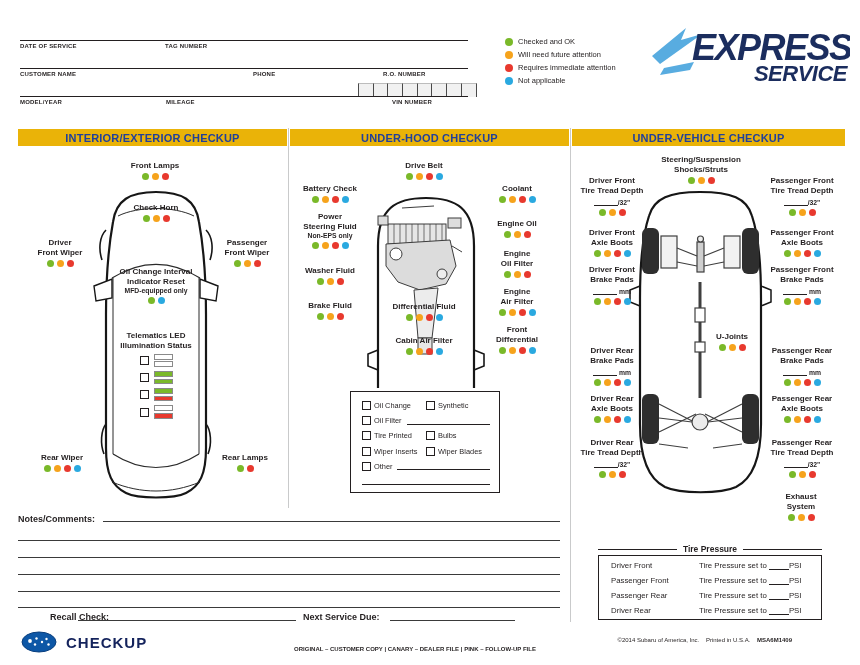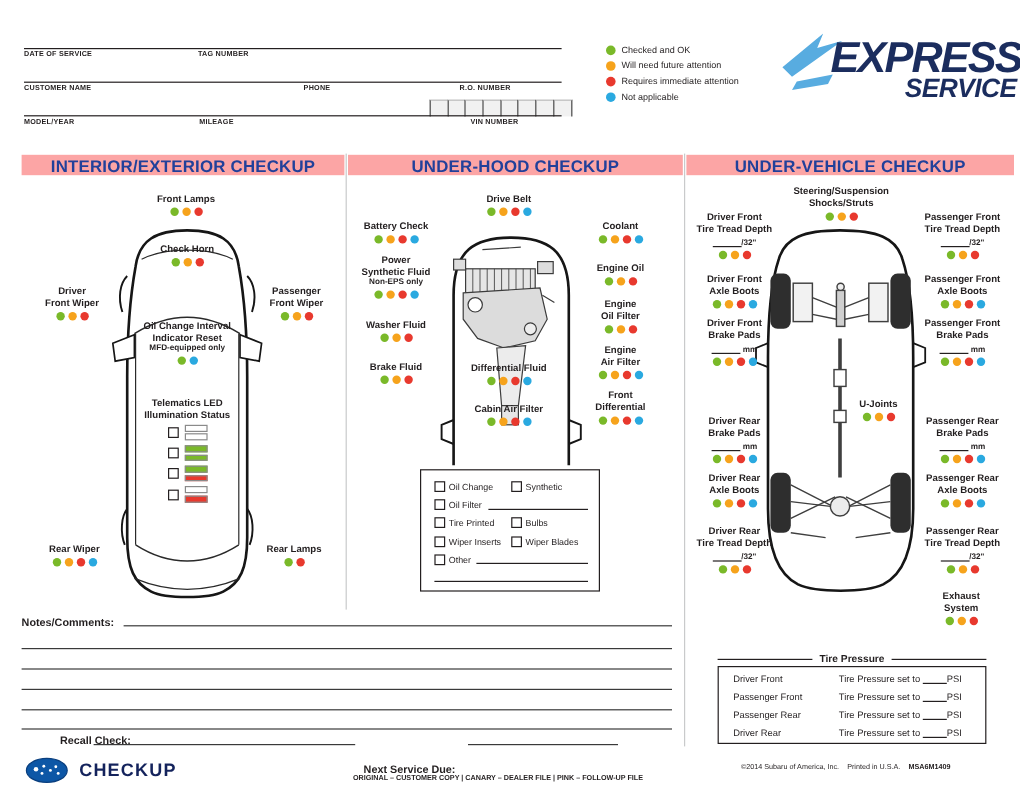--- a/index.html
+++ b/index.html
@@ -10,22 +10,22 @@
   .fline{position:absolute;border-top:1.3px solid #231f20;}
   .flabel{position:absolute;font-size:6px;font-weight:700;letter-spacing:.2px;}
   .comb{position:absolute;display:flex;}
   .comb .cell{width:13.7px;height:13px;background:#f1f1f1;border-left:1px solid #4a4a4a;border-top:1px solid #bcbcbc;}
   .comb .cell:last-child{border-right:1px solid #4a4a4a;}
   
   .lg-row{position:absolute;display:flex;align-items:center;gap:5px;}
   .lg-dot{width:8px;height:8px;border-radius:50%;}
   .lg-txt{font-size:7.5px;}
   
-  .colhdr{position:absolute;top:129px;height:17px;background:#fca5a5;color:#21409a;
-          font-weight:700;font-size:14px;display:flex;align-items:center;justify-content:center;letter-spacing:.2px;}
+  .colhdr{position:absolute;top:129px;height:17px;background:#eab308;color:#21409a;
+          font-weight:700;font-size:11px;display:flex;align-items:center;justify-content:center;letter-spacing:.2px;}
   .vdiv{position:absolute;width:1px;background:#c9cacb;}
   
   .item{position:absolute;text-align:center;}
   .lbl{font-weight:700;font-size:8px;line-height:1.2;white-space:pre-line;}
   .sub{font-weight:700;font-size:6.8px;margin-top:1px;}
   .dots{display:flex;justify-content:center;gap:3px;margin-top:2.5px;}
   .dot{width:7px;height:7px;border-radius:50%;display:inline-block;}
   .meas{font-size:6.8px;font-weight:700;margin-top:2px;}
   .blank{display:inline-block;width:24px;height:8px;border-bottom:1px solid #231f20;vertical-align:bottom;}
   
@@ -257,21 +257,21 @@
     <div class="lbl">Battery Check</div>
     <div class="dots">
         <span class="dot" style="background: rgb(122, 185, 41);"></span>
         <span class="dot" style="background: rgb(246, 163, 28);"></span>
         <span class="dot" style="background: rgb(232, 57, 46);"></span>
         <span class="dot" style="background: rgb(42, 169, 224);"></span>
       </div>
   </div>
   <div class="item" style="left:287px;top:212px;width:86px;">
     <div class="lbl">Power
-Synthetic Fluid</div>
+Steering Fluid</div>
     <div class="sub">Non-EPS only</div>
     <div class="dots">
         <span class="dot" style="background: rgb(122, 185, 41);"></span>
         <span class="dot" style="background: rgb(246, 163, 28);"></span>
         <span class="dot" style="background: rgb(232, 57, 46);"></span>
         <span class="dot" style="background: rgb(42, 169, 224);"></span>
       </div>
   </div>
   <div class="item" style="left:287px;top:266px;width:86px;">
     <div class="lbl">Washer Fluid</div>
@@ -607,21 +607,21 @@
   <div class="blabel" style="left:18px;top:514px;">Notes/Comments:</div>
   <div class="rule" style="left:103px;top:521px;width:457px;"></div>
   <div class="rule" style="left:18px;top:540px;width:542px;"></div>
   <div class="rule" style="left:18px;top:557px;width:542px;"></div>
   <div class="rule" style="left:18px;top:574px;width:542px;"></div>
   <div class="rule" style="left:18px;top:591px;width:542px;"></div>
   <div class="rule" style="left:18px;top:607px;width:542px;"></div>
 
   <div class="blabel" style="left:18px;top:612px;padding-left:32px;">Recall Check:</div>
   <div class="rule" style="left:78px;top:620px;width:218px;"></div>
-  <div class="blabel" style="left:303px;top:612px;margin-top:24px;">Next Service Due:</div>
+  <div class="blabel" style="left:303px;top:612px;">Next Service Due:</div>
   <div class="rule" style="left:390px;top:620px;width:125px;"></div>
 
   <div class="brand" style="left:20px;top:630px;">
     <svg width="40" height="24" viewBox="0 0 40 24">
       <ellipse cx="19" cy="12" rx="17" ry="10" fill="#0d57a6" stroke="#0a3f7e"></ellipse>
       <circle cx="10" cy="11" r="1.9" fill="#fff"></circle>
         <circle cx="15" cy="14.5" r="1.2" fill="#fff"></circle>
       <circle cx="16.5" cy="8.5" r="1.2" fill="#fff"></circle>
         <circle cx="22" cy="12" r="1.2" fill="#fff"></circle>
       <circle cx="26.5" cy="9" r="1.2" fill="#fff"></circle>

